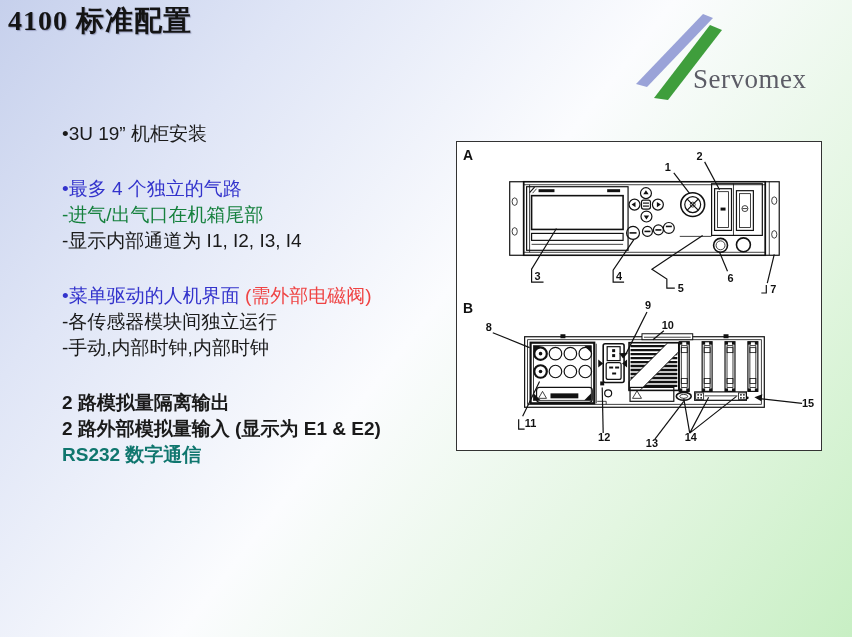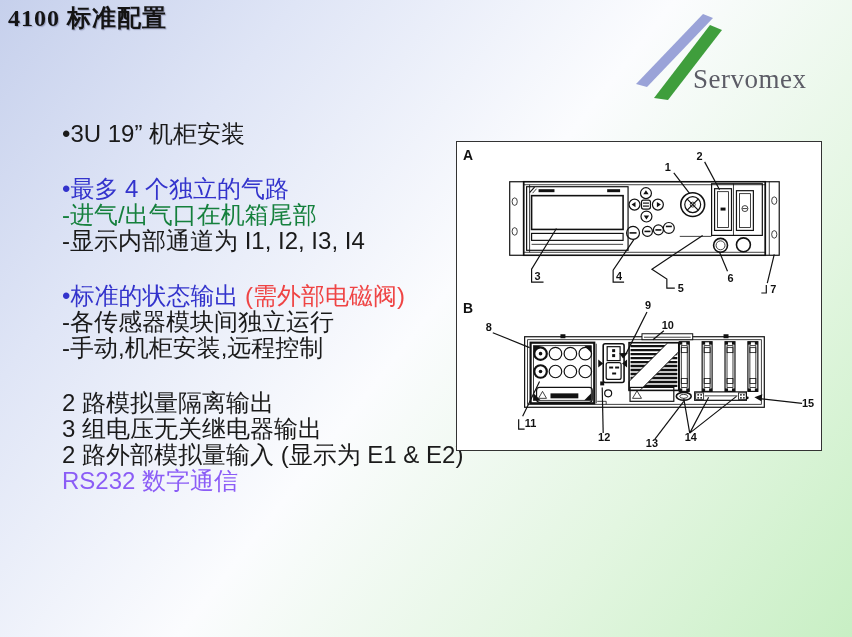--- a/index.html
+++ b/index.html
@@ -3,31 +3,31 @@
 <meta charset="utf-8">
 <style>
   html,body{margin:0;padding:0;}
   body{
     width:852px;height:637px;overflow:hidden;position:relative;
     background:linear-gradient(128deg,#c6d0ec 0%,#dfe5f6 22%,#fbfcfe 50%,#e3f6e1 76%,#c8efc4 100%);
     font-family:"Liberation Sans",sans-serif;
   }
   .title{
     position:absolute;left:8px;top:2px;
-    font-family:"Liberation Serif",serif;font-weight:bold;font-size:24px;
+    font-family:"Liberation Serif",serif;font-weight:bold;font-size:28px;
     color:#141414;letter-spacing:1px;white-space:nowrap;
     text-shadow:1px 1px 1px rgba(30,30,80,0.30);
   }
   .logo{position:absolute;left:630px;top:8px;width:218px;height:92px;}
   .bullets{
     position:absolute;left:62px;top:121px;width:430px;
-    font-size:24px;line-height:26px;color:#1a1a1a;white-space:nowrap;
+    font-size:19px;line-height:26px;color:#1a1a1a;white-space:nowrap;
   }
   .bullets .group{margin-bottom:29px;}
-  .bullets .group:last-child{margin-bottom:12px;}
+  .bullets .group:last-child{margin-bottom:12px;font-weight:bold;}
   .diagram{
     position:absolute;left:456px;top:141px;width:366px;height:310px;
     background:#ffffff;border:1px solid #333;box-sizing:border-box;
   }
   .diagram svg{display:block;width:364px;height:308px;}
   .ln{fill:none;stroke:#111;stroke-width:1.2;}
   .th{fill:none;stroke:#111;stroke-width:0.8;}
   .bd{fill:none;stroke:#111;stroke-width:1.6;}
   .hv{fill:none;stroke:#111;stroke-width:2.2;}
   .fb{fill:#111;stroke:none;}
@@ -50,29 +50,28 @@
 <div class="bullets">
     <div class="group">
       <div class="line"><span style="color: rgb(26, 26, 26);">•3U 19” 机柜安装</span></div>
     </div>
     <div class="group">
       <div class="line"><span style="color: rgb(51, 51, 204);">•最多 4 个独立的气路</span></div>
       <div class="line"><span style="color: #15803d;">-进气/出气口在机箱尾部</span></div>
       <div class="line"><span style="color: rgb(26, 26, 26);">-显示内部通道为 I1, I2, I3, I4</span></div>
     </div>
     <div class="group">
-      <div class="line"><span style="color: rgb(51, 51, 204);">•标准的状态输出 </span><span style="color: #ef4444;">(需外部电磁阀)</span></div>
+      <div class="line"><span style="color: rgb(51, 51, 204);">•菜单驱动的人机界面 </span><span style="color: #ef4444;">(需外部电磁阀)</span></div>
       <div class="line"><span style="color: rgb(26, 26, 26);">-各传感器模块间独立运行</span></div>
-      <div class="line"><span style="color: rgb(26, 26, 26);">-手动,机柜安装,远程控制</span></div>
+      <div class="line"><span style="color: rgb(26, 26, 26);">-手动,内部时钟,内部时钟</span></div>
     </div>
     <div class="group">
       <div class="line"><span style="color: rgb(26, 26, 26);">2 路模拟量隔离输出</span></div>
-      <div class="line"><span style="color: rgb(26, 26, 26);">3 组电压无关继电器输出</span></div>
       <div class="line"><span style="color: rgb(26, 26, 26);">2 路外部模拟量输入 (显示为 E1 &amp; E2)</span></div>
-      <div class="line"><span style="color: #8b5cf6;">RS232 数字通信</span></div>
+      <div class="line"><span style="color: #0f766e;">RS232 数字通信</span></div>
     </div>
   </div>
 
 <div class="diagram">
 <svg viewBox="0 0 366 310" preserveAspectRatio="none">
 
   <text class="viewlabel" x="6" y="18">A</text>
   <text class="viewlabel" x="6" y="172">B</text>
 
   <g>

